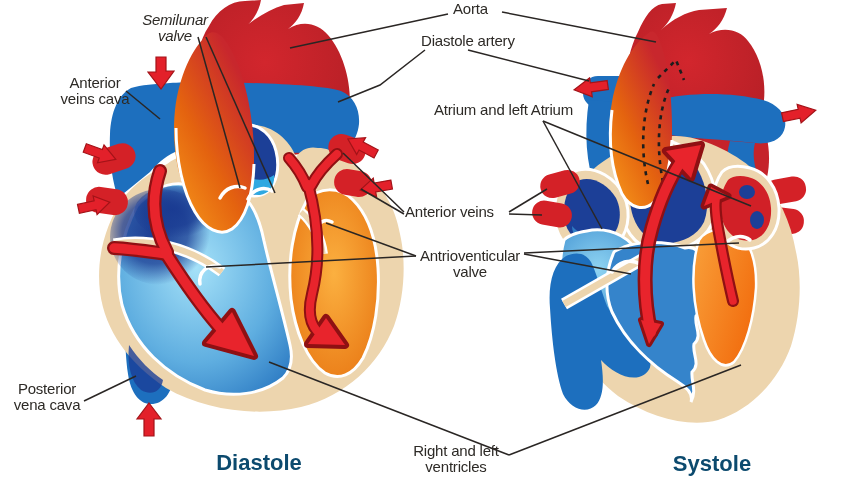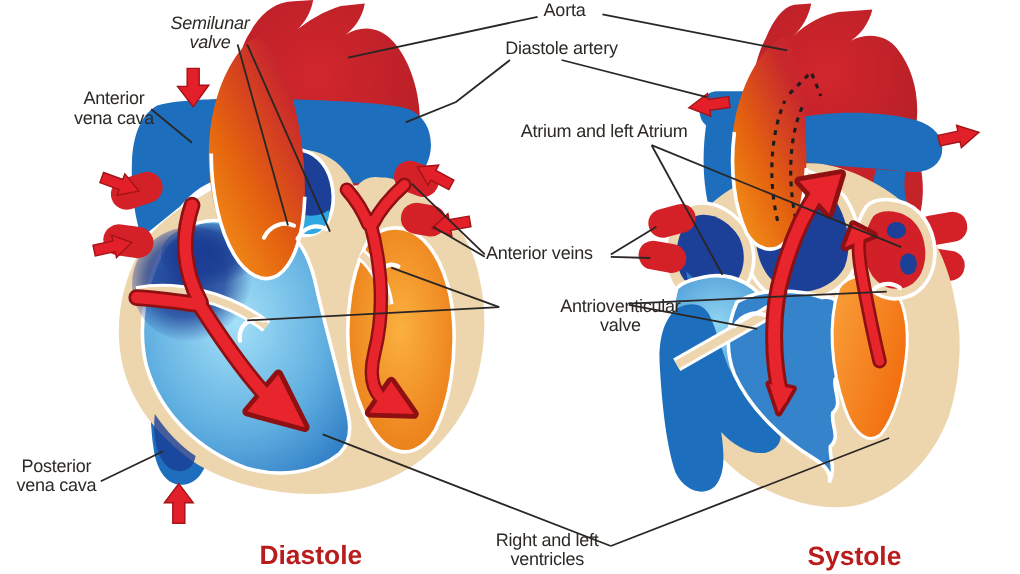--- a/index.html
+++ b/index.html
@@ -1,21 +1,21 @@
 <!DOCTYPE html>
 <html><head>
 <meta charset="utf-8">
 <style>
   html,body{margin:0;padding:0;}
   body{width:850px;height:478px;position:relative;background:#fff;overflow:hidden;
        font-family:"Liberation Sans","DejaVu Sans",sans-serif;}
   #art{position:absolute;left:0;top:0;}
   .lbl{position:absolute;color:#2d2a26;font-size:15px;line-height:16px;text-align:center;font-weight:400;letter-spacing:-0.2px;}
   .nw{white-space:nowrap;}
-  .title{position:absolute;color:#b91c1c;font-size:22px;font-weight:bold;text-align:center;}
+  .title{position:absolute;color:#0c4a6e;font-size:22px;font-weight:bold;text-align:center;}
 </style>
 </head>
 <body>
 
 <svg id="art" width="850" height="478" viewBox="0 0 850 478">
 <defs>
   <radialGradient id="gradAortaL" cx="45%" cy="40%" r="70%">
     <stop offset="0%" stop-color="#D2262D"></stop>
         <stop offset="100%" stop-color="#B51F26"></stop>
   </radialGradient>
@@ -215,20 +215,20 @@
   <line x1="524" y1="254" x2="631" y2="274"></line>
   <line x1="84" y1="401" x2="136" y2="376"></line>
   <line x1="509" y1="455" x2="269" y2="362"></line>
   <line x1="509" y1="455" x2="741" y2="365"></line>
 </g>
 </svg>
 
 <div class="lbl" style="left:133px;top:12px;width:84px;font-style:italic;">Semilunar valve</div>
 <div class="lbl nw" style="left:453px;top:1px;">Aorta</div>
 <div class="lbl nw" style="left:421px;top:33px;">Diastole artery</div>
-<div class="lbl" style="left:53px;top:75px;width:84px;">Anterior vena cava</div>
+<div class="lbl" style="left:53px;top:75px;width:84px;">Anterior veins cava</div>
 <div class="lbl nw" style="left:434px;top:102px;">Atrium and left Atrium</div>
 <div class="lbl nw" style="left:405px;top:204px;">Anterior veins</div>
-<div class="lbl" style="left:412px;top:248px;width:116px;margin-left:47px;">Antrioventicular valve</div>
+<div class="lbl" style="left:412px;top:248px;width:116px;">Antrioventicular valve</div>
 <div class="lbl" style="left:5px;top:381px;width:84px;">Posterior vena cava</div>
 <div class="lbl" style="left:406px;top:431px;width:100px;margin-top:12px;">Right and left ventricles</div>
 <div class="title" style="left:203px;top:450px;width:112px;">Diastole</div>
 <div class="title" style="left:658px;top:451px;width:108px;">Systole</div>
 
 </body></html>

